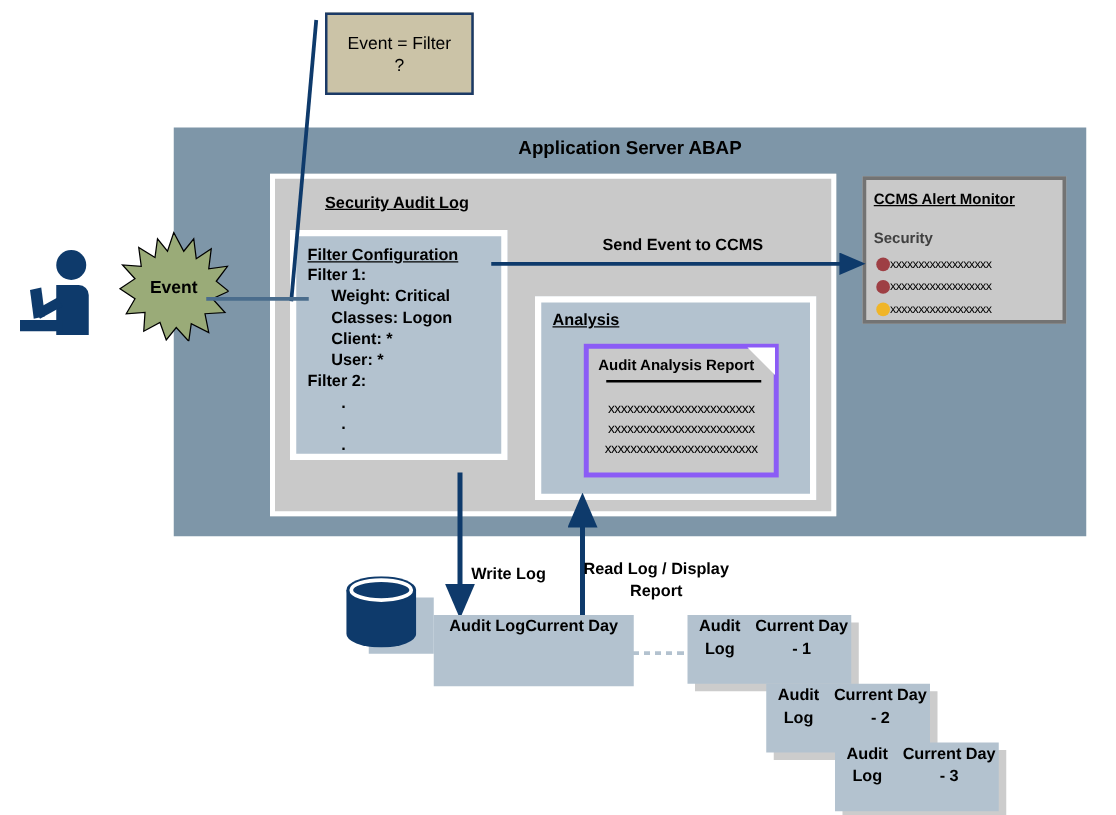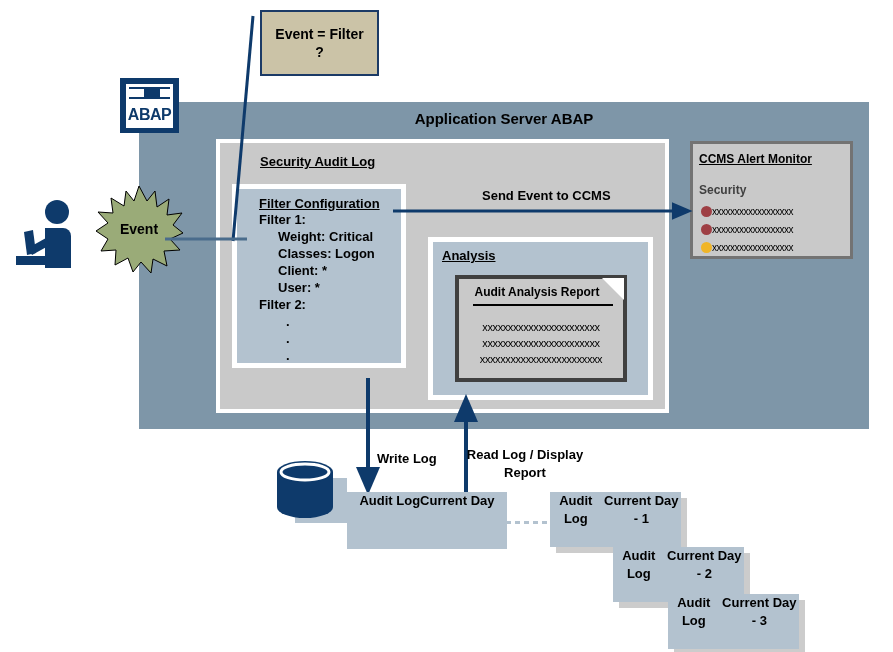--- a/index.html
+++ b/index.html
@@ -18,21 +18,21 @@
   .abs{position:absolute;}
 
   
   #callout-box{
     left:260px; top:10px; width:119px; height:66px;
     background:#cbc3a7;
     border:2px solid #1b3a66;
     box-sizing:border-box;
     display:flex; flex-direction:column;
     align-items:center; justify-content:center;
-    color:#000; font-weight:bold; font-size:14px;
+    color:#000; font-weight:normal; font-size:14px;
     line-height:18px; text-align:center;
   }
 
   
   #abap-logo{
     left:120px; top:78px; width:59px; height:55px;
     background:#0e3a6b;
     box-sizing:border-box;
     padding:6px 6px 5px 6px;
   }
@@ -81,21 +81,21 @@
     font-weight:bold; font-size:13px; color:#000;
     text-decoration:underline;
   }
 
   
   #filter-panel{
     left:232px; top:184px; width:174px; height:184px;
     background:#b3c2cf;
     border:5px solid #ffffff;
     box-sizing:border-box;
-    padding:7px 0 0 22px;
+    padding:7px 0 0 9px;
   }
   #filter-panel .ftitle{
     font-weight:bold; font-size:13px; color:#000;
     text-decoration:underline; white-space:nowrap;
   }
   #filter-panel .fline{
     font-weight:bold; font-size:13px; color:#000;
     line-height:17px; white-space:nowrap;
   }
   #filter-panel .indent{padding-left:19px;}
@@ -107,23 +107,23 @@
     background:#b3c2cf;
     border:5px solid #ffffff;
     box-sizing:border-box;
   }
   #analysis-title{
     position:absolute; left:9px; top:6px;
     font-weight:bold; font-size:13px; color:#000;
     text-decoration:underline;
   }
   #report-doc{
-    position:absolute; left:22px; top:33px; width:172px; height:107px;
+    position:absolute; left:34px; top:33px; width:156px; height:107px;
     background:#c9c9c9;
-    border:4px solid #404040;
+    border:4px solid #8b5cf6;
     box-sizing:border-box;
   }
   #report-fold{
     position:absolute; right:-1px; top:-1px; width:0; height:0;
     border-left:22px solid transparent;
     border-top:22px solid #ffffff;
   }
   #report-title{
     position:absolute; left:0; right:8px; top:6px;
     text-align:center;
@@ -269,28 +269,20 @@
     <div class="ccms-row" style="top:78px;">
       <span class="ccms-dot" style="background:#9e3f44;"></span>
       <span class="ccms-xs">xxxxxxxxxxxxxxxxxx</span>
     </div>
     <div class="ccms-row" style="top:96px;">
       <span class="ccms-dot" style="background:#f0b528;"></span>
       <span class="ccms-xs">xxxxxxxxxxxxxxxxxx</span>
     </div>
   </div>
 
-  <div class="abs" id="abap-logo">
-    <div id="abap-inner">
-      <div id="abap-titlebar">
-        <div id="abap-titlebar-block"></div>
-      </div>
-      <div id="abap-text">ABAP</div>
-    </div>
-  </div>
 
   <svg class="abs" id="person" viewBox="0 0 80 70">
     <circle cx="47" cy="14" r="12" fill="#0e3a6b"></circle>
     <path d="M35 30 h18 a8 8 0 0 1 8 8 v32 h-26 z" fill="#0e3a6b"></path>
     <path d="M36 40 l-18 10 l4 7 l18 -10 z" fill="#0e3a6b"></path>
     <path d="M14 34 l9 -2 l3 23 l-9 2 z" fill="#0e3a6b"></path>
     <rect x="6" y="58" width="34" height="9" fill="#0e3a6b"></rect>
   </svg>
 
   <svg class="abs" id="event-star" viewBox="0 0 88 88">

